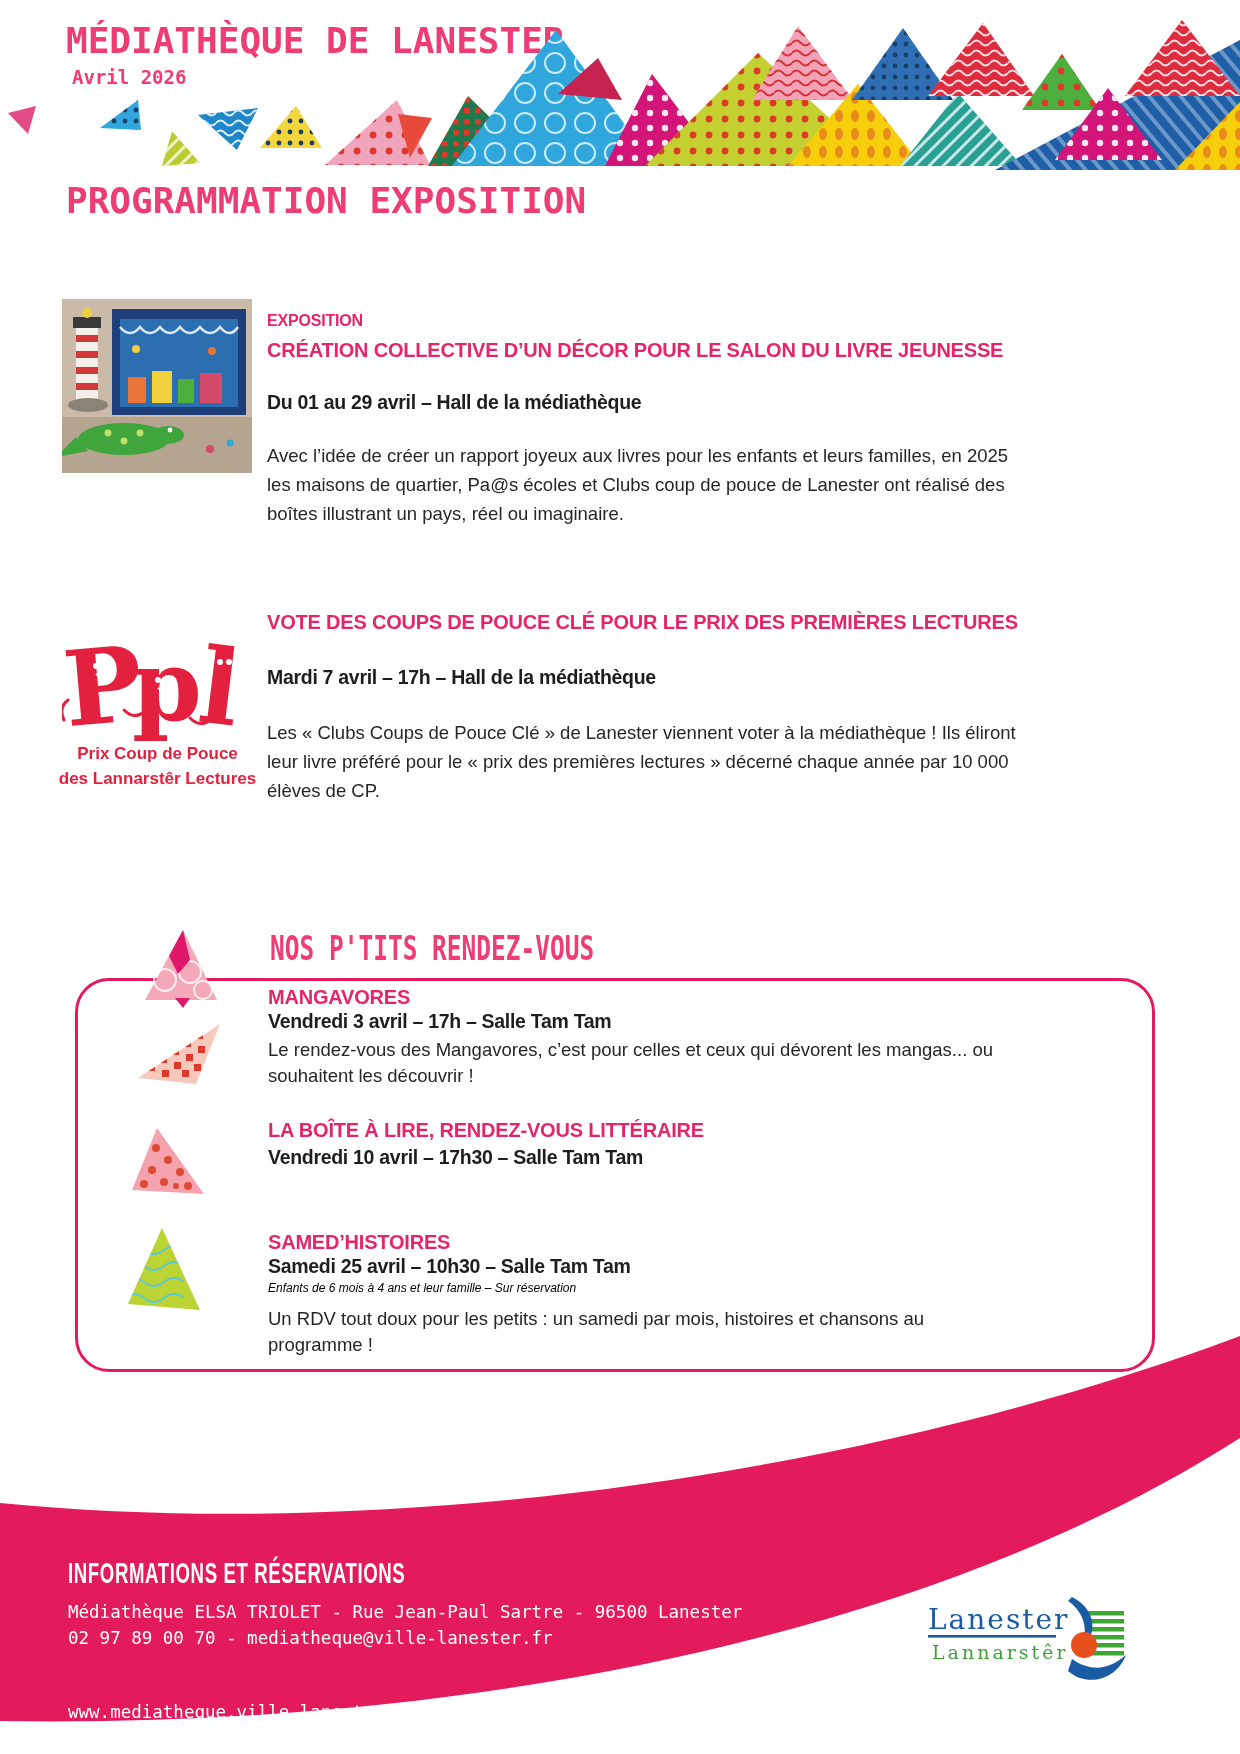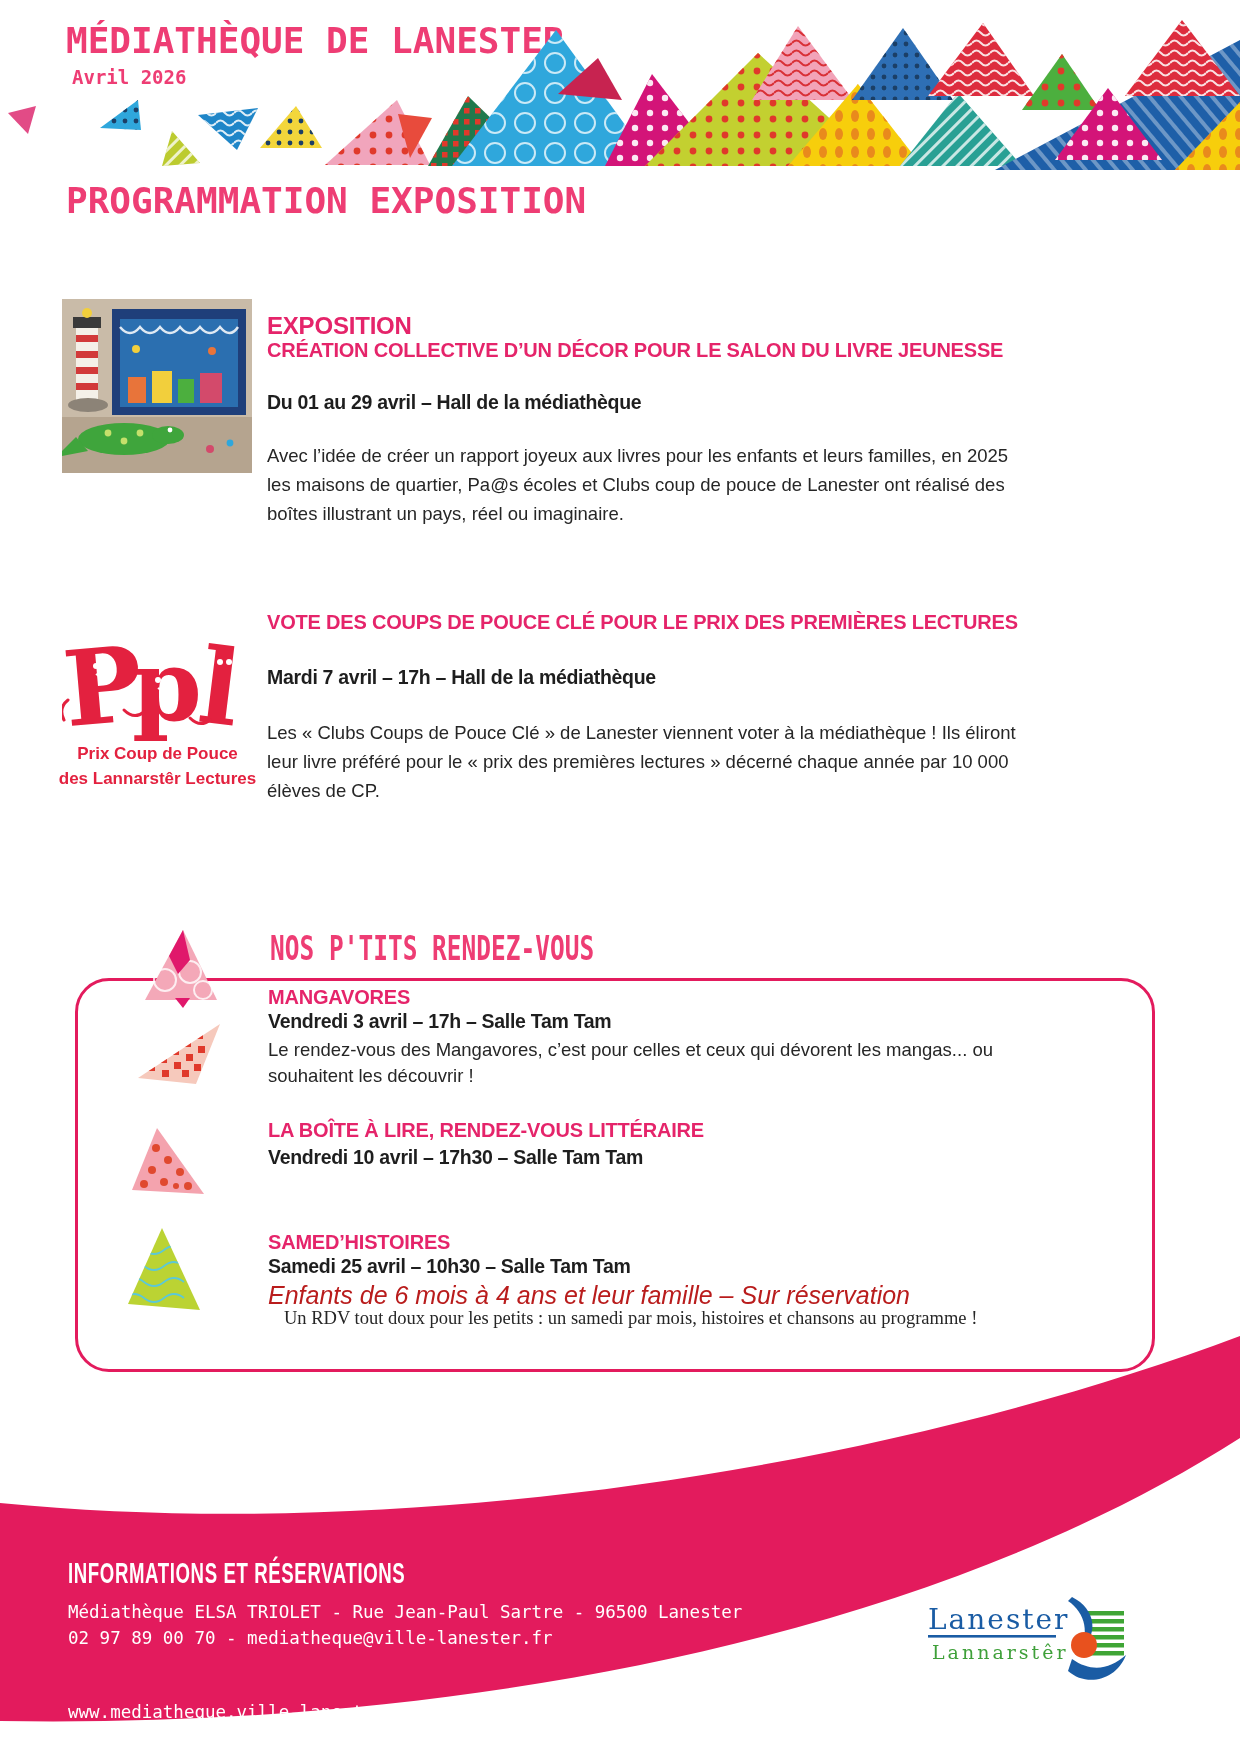--- a/index.html
+++ b/index.html
@@ -3,25 +3,25 @@
 <meta charset="utf-8">
 <style>
   html,body{margin:0;padding:0;background:#ffffff;}
   .page{position:relative;width:1240px;height:1754px;background:#fff;overflow:hidden;
         font-family:"Liberation Sans",sans-serif;color:#242424;}
   .abs{position:absolute;}
   .mono{font-family:"DejaVu Sans Mono",monospace;}
   .title-main{left:66px;top:20px;font-size:36px;letter-spacing:0px;color:#EE3D74;font-weight:bold;}
   .title-date{left:72px;top:66px;font-size:19px;color:#EE3D74;font-weight:bold;}
   .title-prog{left:66px;top:180px;font-size:36px;color:#EE3D74;font-weight:bold;}
-  .kicker{font-size:24px;font-weight:bold;color:#E5246A;letter-spacing:-0.2px;}
+  .kicker{font-size:16px;font-weight:bold;color:#E5246A;letter-spacing:-0.2px;}
   .ev-title{font-size:20px;font-weight:bold;color:#E5246A;letter-spacing:-0.2px;}
   .ev-date{font-size:19.5px;font-weight:bold;color:#1e1e1e;letter-spacing:-0.3px;}
   .ev-desc{font-size:18.5px;line-height:1.58;color:#262626;}
-  .ev-note{font-size:25px;font-style:italic;color:#b91c1c;}
+  .ev-note{font-size:12px;font-style:italic;color:#000000;}
   .box-desc{font-size:18.5px;line-height:1.38;color:#262626;}
   .rdv-heading{left:270px;top:928px;font-size:34px;color:#EE3D74;font-weight:bold;
                transform:scaleX(0.72);transform-origin:left top;white-space:nowrap;}
   .events-box{left:75px;top:978px;width:1074px;height:388px;border:3.5px solid #E31B5D;border-radius:34px;}
   .ppl-caption{left:40px;top:742px;width:235px;text-align:center;font-size:17px;font-weight:bold;
                color:#E3213F;line-height:1.45;}
   .footer-head{left:68px;top:1556px;font-size:30px;color:#fff;letter-spacing:1px;
                transform:scaleX(0.62);transform-origin:left top;white-space:nowrap;font-weight:bold;}
   .footer-line{left:68px;font-size:17.5px;color:#fff;white-space:nowrap;}
   .photo-frame{left:62px;top:299px;width:190px;height:174px;}
@@ -257,21 +257,21 @@
   <div class="abs ev-title" style="left:268px;top:986px;">MANGAVORES</div>
   <div class="abs ev-date" style="left:268px;top:1010px;">Vendredi 3 avril – 17h – Salle Tam Tam</div>
   <div class="abs box-desc" style="left:268px;top:1037px;width:745px;">Le rendez-vous des Mangavores, c’est pour celles et ceux qui dévorent les mangas... ou souhaitent les découvrir !</div>
 
   <div class="abs ev-title" style="left:268px;top:1119px;">LA BOÎTE À LIRE, RENDEZ-VOUS LITTÉRAIRE</div>
   <div class="abs ev-date" style="left:268px;top:1146px;">Vendredi 10 avril – 17h30 – Salle Tam Tam</div>
 
   <div class="abs ev-title" style="left:268px;top:1231px;">SAMED’HISTOIRES</div>
   <div class="abs ev-date" style="left:268px;top:1255px;">Samedi 25 avril – 10h30 – Salle Tam Tam</div>
   <div class="abs ev-note" style="left:268px;top:1281px;">Enfants de 6 mois à 4 ans et leur famille – Sur réservation</div>
-  <div class="abs box-desc" style="left:284px;top:1306px;width:700px;font-family:Liberation Serif, serif;">Un RDV tout doux pour les petits : un samedi par mois, histoires et chansons au programme !</div>
+  <div class="abs box-desc" style="left:268px;top:1306px;width:700px;">Un RDV tout doux pour les petits : un samedi par mois, histoires et chansons au programme !</div>
 
   <svg class="abs" style="left:0;top:1334px;" width="1240" height="420" viewBox="0 0 1240 420" aria-hidden="true">
     <path d="M0,169 C420,210 900,130 1240,2 L1240,104 C950,290 500,395 0,387 Z" fill="#E31B5D"></path>
   </svg>
 
   <div class="abs footer-head">INFORMATIONS ET RÉSERVATIONS</div>
   <div class="abs mono footer-line" style="top:1602px;">Médiathèque ELSA TRIOLET - Rue Jean-Paul Sartre - 96500 Lanester</div>
   <div class="abs mono footer-line" style="top:1628px;">02 97 89 00 70 - mediatheque@ville-lanester.fr</div>
   <div class="abs mono footer-line" style="top:1654px;margin-top:48px;">www.mediatheque.ville-lanester.fr</div>
 

